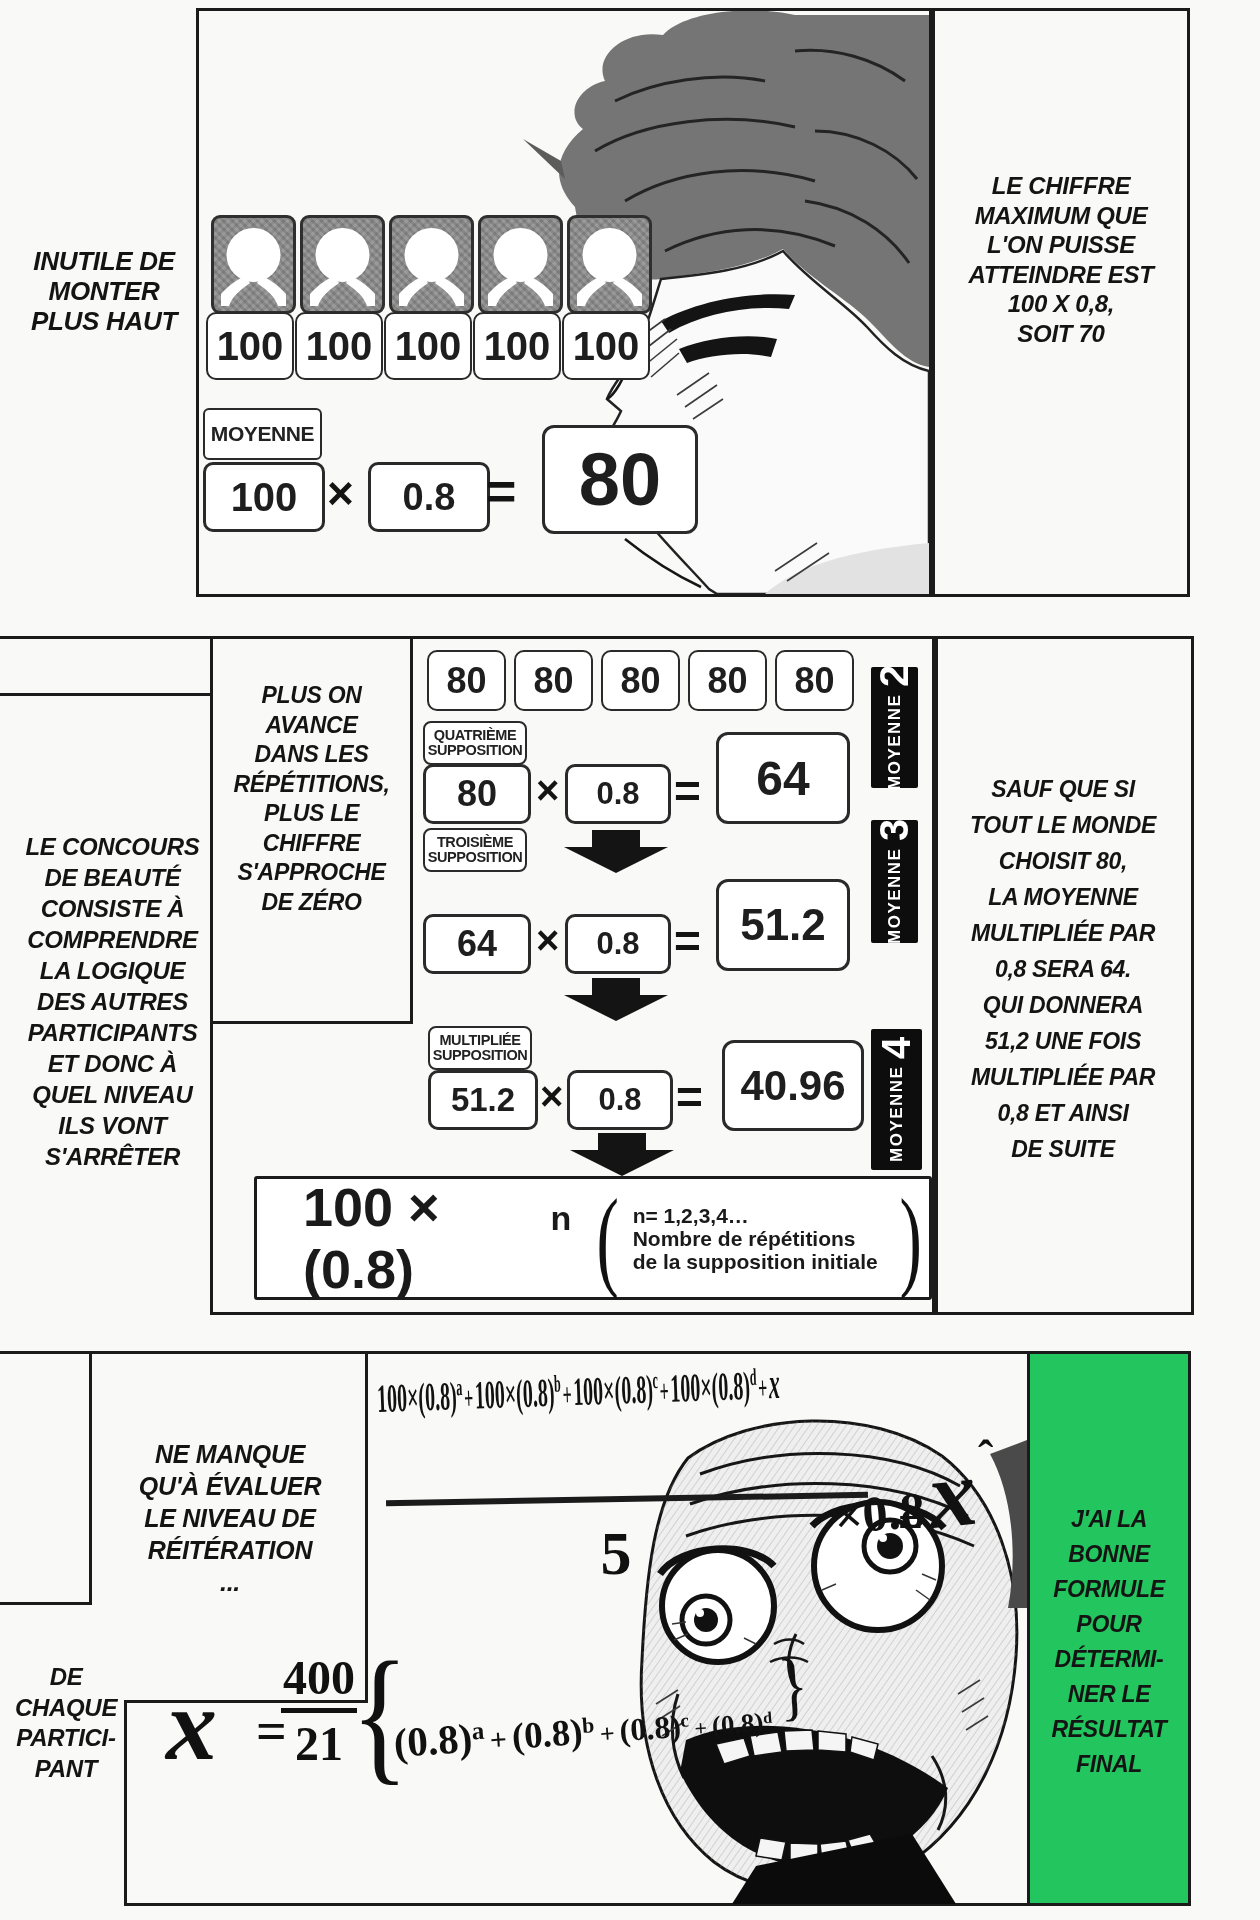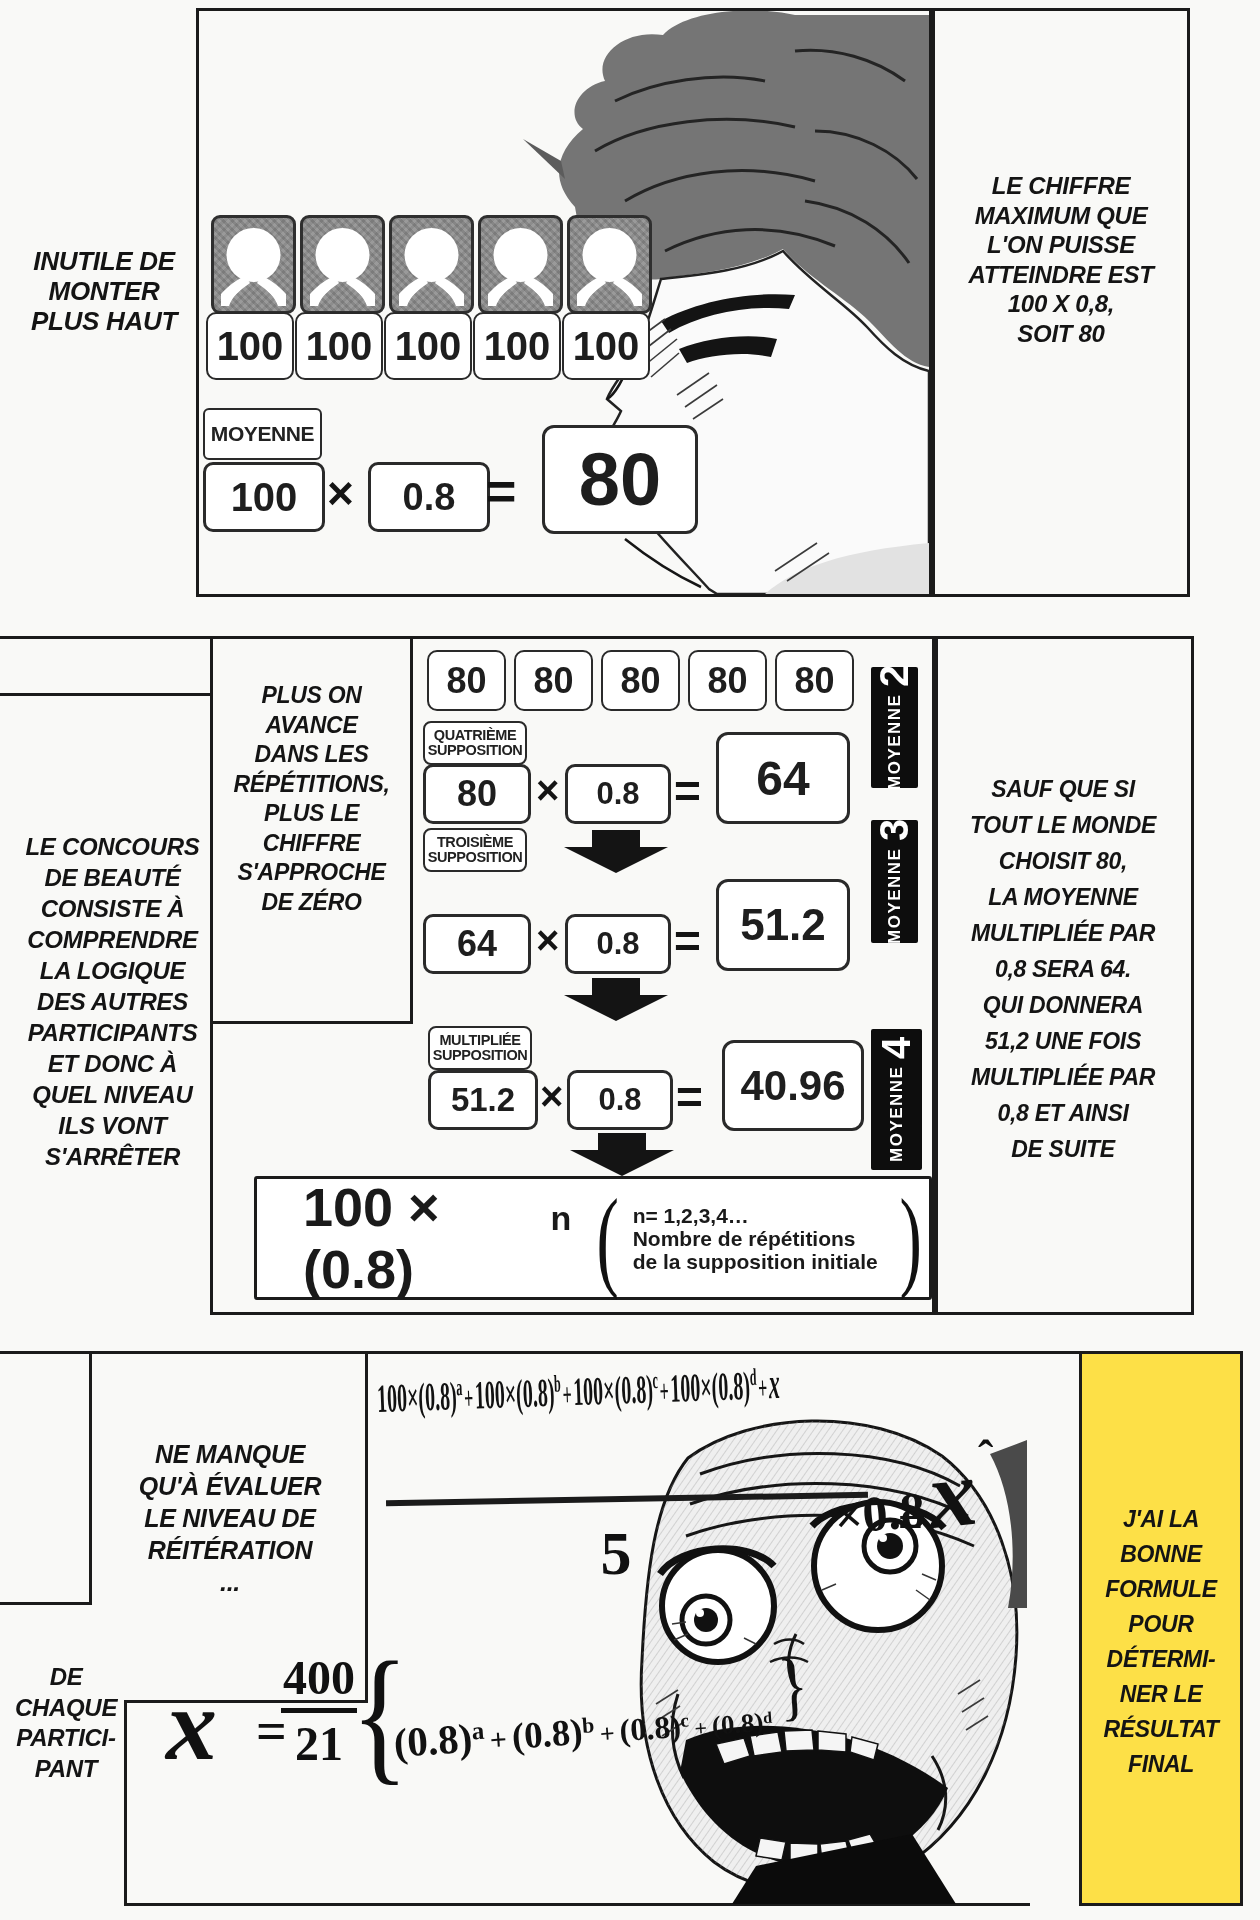--- a/index.html
+++ b/index.html
@@ -134,21 +134,21 @@
     <div class="box" style="left:343px;top:414px;width:150px;height:103px;font-size:74px;border-radius:12px;">80</div>
   </div>
 
   <div class="panel" style="left:932px;top:8px;width:252px;height:583px;">
     <div class="comic cap" style="margin-top:160px;font-size:24px;line-height:29.5px;">
       <div>LE CHIFFRE</div>
       <div>MAXIMUM QUE</div>
       <div>L'ON PUISSE</div>
       <div>ATTEINDRE EST</div>
       <div>100 X 0,8,</div>
-      <div>SOIT 80</div>
+      <div>SOIT 70</div>
     </div>
   </div>
 
   <div class="seg" style="left:0;top:636px;width:1191px;height:3px;"></div>
   <div class="seg" style="left:0;top:693px;width:213px;height:2.5px;"></div>
 
   <div class="comic cap abs" style="left:20px;top:831px;width:185px;font-size:24px;line-height:31px;">
     <div>LE CONCOURS</div>
     <div>DE BEAUTÉ</div>
     <div>CONSISTE À</div>
@@ -401,21 +401,21 @@
         <span class="sup" style="font-size:19px;transform:translateY(-10px);">c</span>
       </span>
     <span style="font-size:22px;">+</span>
     <span class="term">
         <span style="font-size:27px;">(0.8)</span>
         <span class="sup" style="font-size:16px;transform:translateY(-8px);">d</span>
       </span>
     <span style="font-size:76px;font-weight:400;display:inline-block;transform:translateY(-18px) scaleX(0.8);">}</span>
   </div>
 
-  <div class="panel" style="left:1079px;top:1351px;width:158px;height:549px;background:#fde047;">
+  <div class="panel" style="left:1027px;top:1351px;width:158px;height:549px;background:#22c55e;">
     <div class="comic cap" style="margin-top:148px;font-size:23px;line-height:35px;">
       <div>J'AI LA</div>
       <div>BONNE</div>
       <div>FORMULE</div>
       <div>POUR</div>
       <div>DÉTERMI-</div>
       <div>NER LE</div>
       <div>RÉSULTAT</div>
       <div>FINAL</div>
     </div>

